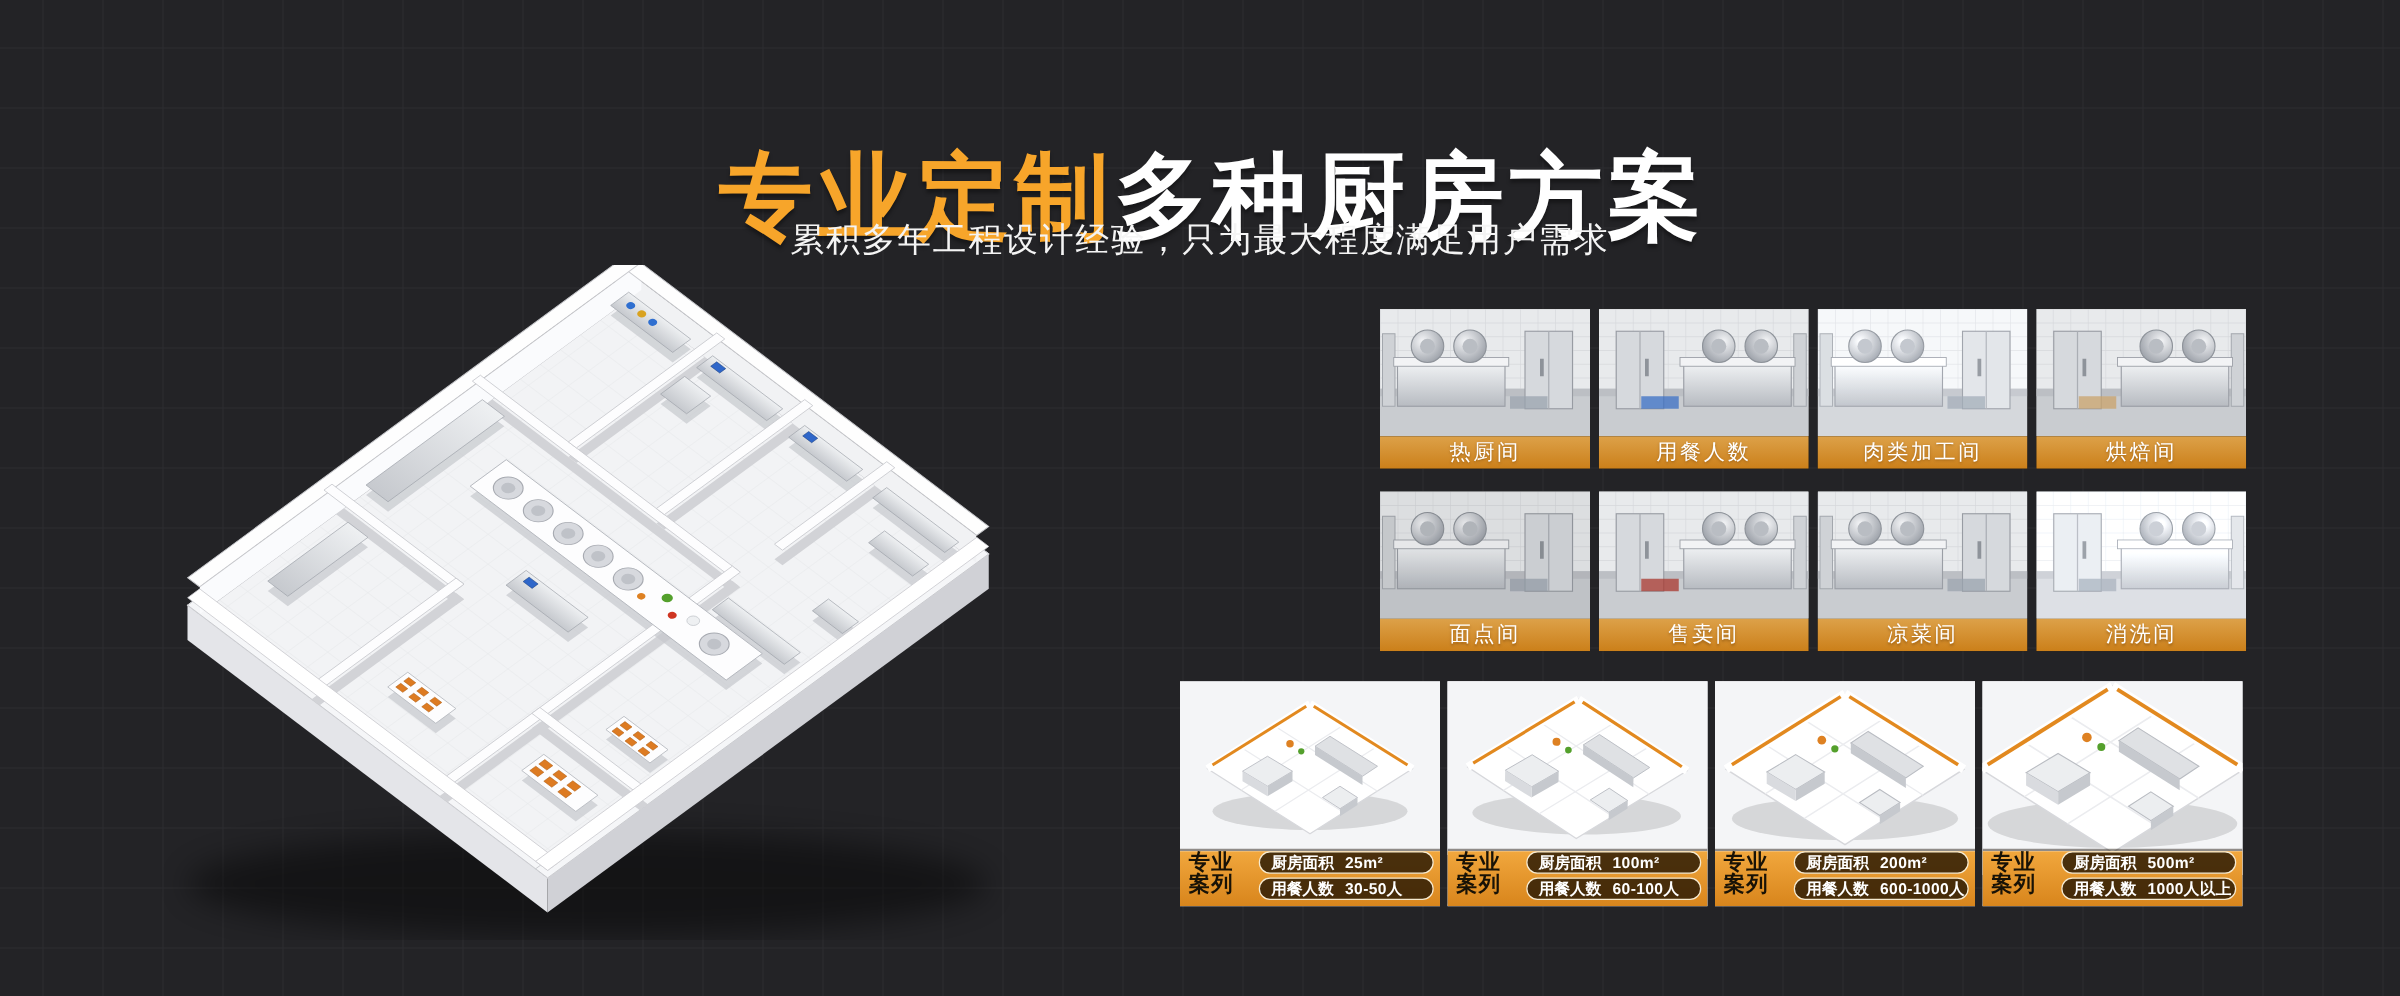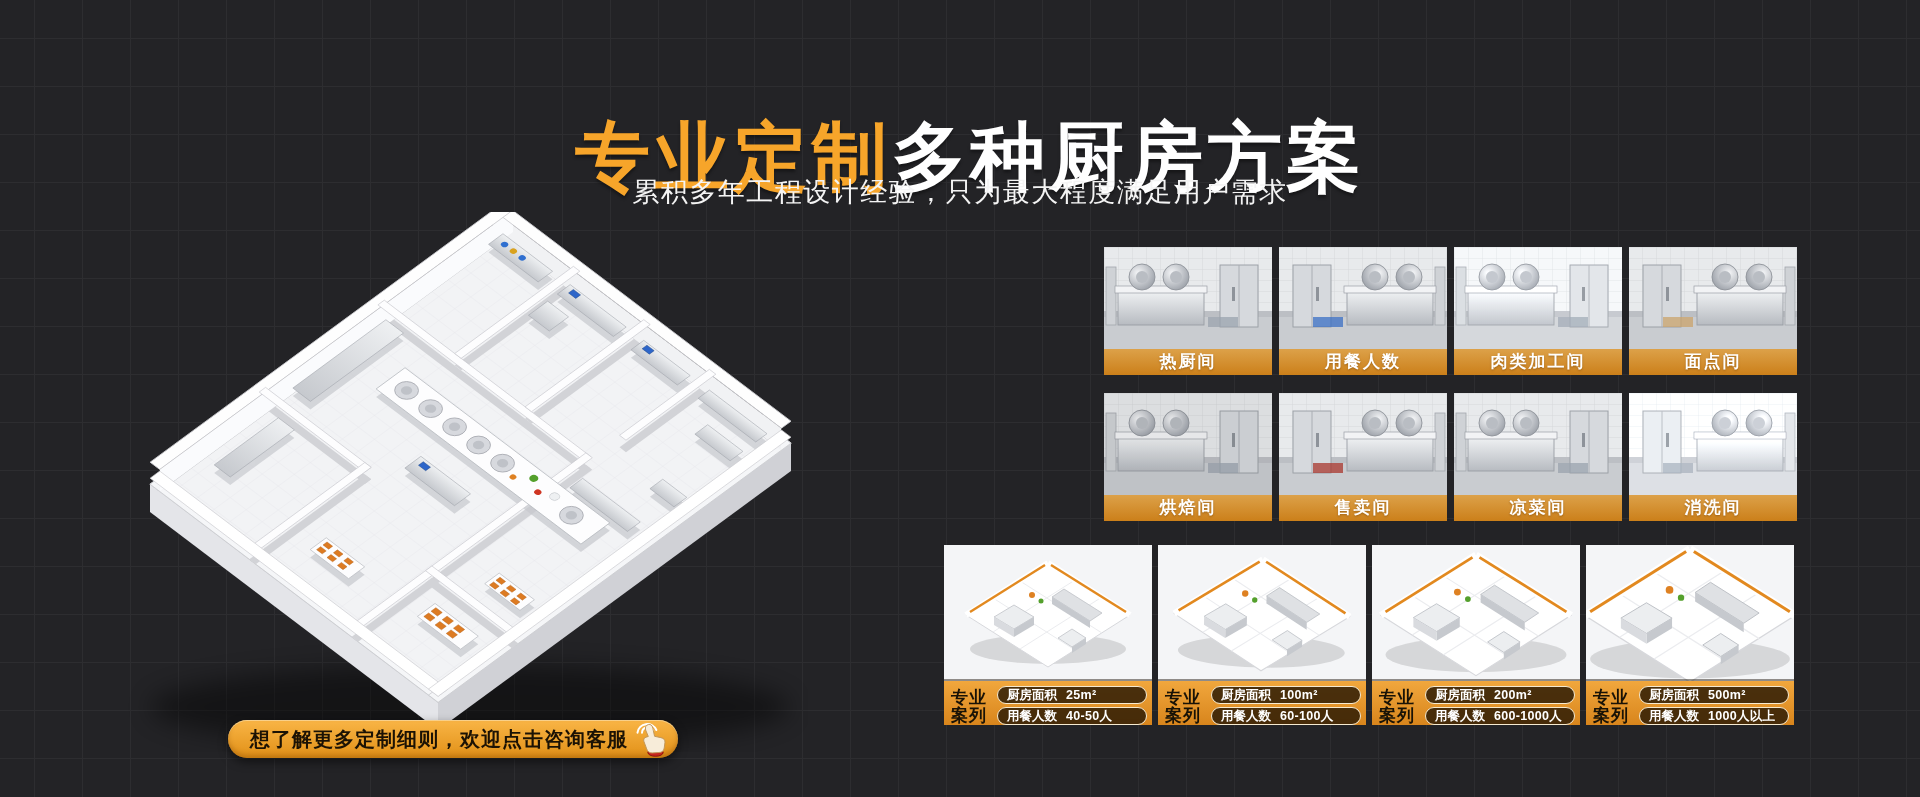--- a/index.html
+++ b/index.html
@@ -37,39 +37,39 @@
   .room-tile:nth-child(even) .photo{transform:scaleX(-1);}
   .room-tile:nth-child(3) .photo{filter:brightness(1.06);}
   .room-tile:nth-child(5) .photo{filter:brightness(.95);}
   .room-tile:nth-child(8) .photo{filter:brightness(1.1);}
   .room-tile{color:#9aa3ad;}
   .room-tile:nth-child(2){color:#3a6fc4;}
   .room-tile:nth-child(4){color:#c9a36b;}
   .room-tile:nth-child(6){color:#a8372e;}
   .room-label{
     position:absolute;left:0;right:0;bottom:0;height:26px;line-height:26px;
-    text-align:center;color:#fff;font-size:17px;font-weight:700;letter-spacing:2px;
+    text-align:center;color:#fff;font-size:17px;font-weight:400;letter-spacing:2px;
     background:linear-gradient(180deg, rgba(236,172,77,.93), rgba(211,132,26,.96));
     text-shadow:0 1px 2px rgba(95,52,0,.45);
   }
   
   .cases{
     position:absolute;left:944px;top:545px;
     display:grid;grid-template-columns:repeat(4,208px);column-gap:6px;grid-auto-rows:180px;
   }
   .case-tile{position:relative;overflow:hidden;background:#f3f4f6;cursor:pointer;}
   .case-tile .render{position:absolute;left:0;top:0;width:208px;height:136px;transform-origin:50% 50%;}
   .case-tile:nth-child(2) .render{transform:scale(1.07) rotate(1deg);}
   .case-tile:nth-child(3) .render{transform:scale(1.16);}
   .case-tile:nth-child(4) .render{transform:scale(1.28);}
   .case-bar{
     position:absolute;left:0;right:0;bottom:0;height:44px;
     background:linear-gradient(180deg,#f1a73d,#d8851c);
     box-shadow:0 -2px 0 rgba(20,12,0,.45);
-    display:flex;align-items:flex-end;gap:10px;padding:0 5px 0 7px;
+    display:flex;align-items:flex-start;gap:20px;padding:0 5px 0 7px;
   }
   .case-badge{
     color:#181206;font-weight:900;font-size:17px;line-height:18px;
     letter-spacing:1px;text-align:center;white-space:nowrap;
   }
   .pills{display:flex;flex-direction:column;gap:3px;flex:1;min-width:0;}
   .pill{
     height:18px;border:1.5px solid #f6ead0;border-radius:10px;
     background:rgba(45,27,5,.85);color:#ffffff;
     display:flex;align-items:center;gap:9px;padding:0 9px;white-space:nowrap;
@@ -350,42 +350,42 @@
         <rect x="11" y="39" width="92" height="7" fill="#f2f3f5" stroke="#9a9ea5" stroke-width="0.7"></rect>
         <circle cx="38" cy="30" r="13" fill="url(#potR)" stroke="#8e939a" stroke-width="0.9"></circle>
         <circle cx="38" cy="30" r="6" fill="#b9bdc3"></circle>
         <circle cx="72" cy="30" r="13" fill="url(#potR)" stroke="#8e939a" stroke-width="0.9"></circle>
         <circle cx="72" cy="30" r="6" fill="#b9bdc3"></circle>
         <rect x="116" y="18" width="38" height="62" fill="#d6d9dd" stroke="#989ca3" stroke-width="0.9"></rect>
         <line x1="135" y1="18" x2="135" y2="80" stroke="#aaaeb4" stroke-width="1"></line>
         <rect x="128" y="40" width="3" height="14" fill="#8e939a"></rect>
         <rect x="104" y="70" width="30" height="10" fill="currentColor" opacity="0.75"></rect>
       </svg>
+      <div class="room-label">烘焙间</div>
+    </div>
+
+    <div class="room-tile">
+      <svg class="photo" viewBox="0 0 168 102" preserveAspectRatio="none" aria-hidden="true">
+        <rect x="0" y="0" width="168" height="102" fill="#dde0e3"></rect>
+        <rect x="0" y="0" width="168" height="64" fill="url(#wallTiles)"></rect>
+        <rect x="0" y="64" width="168" height="38" fill="#c9ccd0"></rect>
+        <rect x="0" y="64" width="168" height="6" fill="#bcbfc4"></rect>
+        <rect x="2" y="20" width="10" height="58" fill="#cfd2d6" stroke="#a3a7ad" stroke-width="0.8"></rect>
+        <rect x="14" y="44" width="86" height="34" fill="url(#steelV)" stroke="#9a9ea5" stroke-width="0.9"></rect>
+        <rect x="11" y="39" width="92" height="7" fill="#f2f3f5" stroke="#9a9ea5" stroke-width="0.7"></rect>
+        <circle cx="38" cy="30" r="13" fill="url(#potR)" stroke="#8e939a" stroke-width="0.9"></circle>
+        <circle cx="38" cy="30" r="6" fill="#b9bdc3"></circle>
+        <circle cx="72" cy="30" r="13" fill="url(#potR)" stroke="#8e939a" stroke-width="0.9"></circle>
+        <circle cx="72" cy="30" r="6" fill="#b9bdc3"></circle>
+        <rect x="116" y="18" width="38" height="62" fill="#d6d9dd" stroke="#989ca3" stroke-width="0.9"></rect>
+        <line x1="135" y1="18" x2="135" y2="80" stroke="#aaaeb4" stroke-width="1"></line>
+        <rect x="128" y="40" width="3" height="14" fill="#8e939a"></rect>
+        <rect x="104" y="70" width="30" height="10" fill="currentColor" opacity="0.75"></rect>
+      </svg>
       <div class="room-label">面点间</div>
-    </div>
-
-    <div class="room-tile">
-      <svg class="photo" viewBox="0 0 168 102" preserveAspectRatio="none" aria-hidden="true">
-        <rect x="0" y="0" width="168" height="102" fill="#dde0e3"></rect>
-        <rect x="0" y="0" width="168" height="64" fill="url(#wallTiles)"></rect>
-        <rect x="0" y="64" width="168" height="38" fill="#c9ccd0"></rect>
-        <rect x="0" y="64" width="168" height="6" fill="#bcbfc4"></rect>
-        <rect x="2" y="20" width="10" height="58" fill="#cfd2d6" stroke="#a3a7ad" stroke-width="0.8"></rect>
-        <rect x="14" y="44" width="86" height="34" fill="url(#steelV)" stroke="#9a9ea5" stroke-width="0.9"></rect>
-        <rect x="11" y="39" width="92" height="7" fill="#f2f3f5" stroke="#9a9ea5" stroke-width="0.7"></rect>
-        <circle cx="38" cy="30" r="13" fill="url(#potR)" stroke="#8e939a" stroke-width="0.9"></circle>
-        <circle cx="38" cy="30" r="6" fill="#b9bdc3"></circle>
-        <circle cx="72" cy="30" r="13" fill="url(#potR)" stroke="#8e939a" stroke-width="0.9"></circle>
-        <circle cx="72" cy="30" r="6" fill="#b9bdc3"></circle>
-        <rect x="116" y="18" width="38" height="62" fill="#d6d9dd" stroke="#989ca3" stroke-width="0.9"></rect>
-        <line x1="135" y1="18" x2="135" y2="80" stroke="#aaaeb4" stroke-width="1"></line>
-        <rect x="128" y="40" width="3" height="14" fill="#8e939a"></rect>
-        <rect x="104" y="70" width="30" height="10" fill="currentColor" opacity="0.75"></rect>
-      </svg>
-      <div class="room-label">烘焙间</div>
     </div>
 
     <div class="room-tile">
       <svg class="photo" viewBox="0 0 168 102" preserveAspectRatio="none" aria-hidden="true">
         <rect x="0" y="0" width="168" height="102" fill="#dde0e3"></rect>
         <rect x="0" y="0" width="168" height="64" fill="url(#wallTiles)"></rect>
         <rect x="0" y="64" width="168" height="38" fill="#c9ccd0"></rect>
         <rect x="0" y="64" width="168" height="6" fill="#bcbfc4"></rect>
         <rect x="2" y="20" width="10" height="58" fill="#cfd2d6" stroke="#a3a7ad" stroke-width="0.8"></rect>
         <rect x="14" y="44" width="86" height="34" fill="url(#steelV)" stroke="#9a9ea5" stroke-width="0.9"></rect>
@@ -471,21 +471,21 @@
           <div>专业</div>
           <div>案列</div>
         </div>
         <div class="pills">
           <div class="pill">
             <span class="pl">厨房面积</span>
             <span class="pv">25m²</span>
           </div>
           <div class="pill">
             <span class="pl">用餐人数</span>
-            <span class="pv">40-50人</span>
+            <span class="pv">30-50人</span>
           </div>
         </div>
       </div>
     </div>
 
     <div class="case-tile">
       <svg class="render" viewBox="0 0 208 136" aria-hidden="true">
         <rect x="0" y="0" width="208" height="136" fill="#f4f5f7"></rect>
         <ellipse cx="104" cy="104" rx="78" ry="15" fill="#000" opacity="0.12"></ellipse>
         <polygon points="104,18 186,70 104,122 22,70" fill="#ffffff" stroke="#d7d8dc" stroke-width="1"></polygon>
@@ -592,23 +592,14 @@
           </div>
           <div class="pill">
             <span class="pl">用餐人数</span>
             <span class="pv">1000人以上</span>
           </div>
         </div>
       </div>
     </div>
   </div>
 
-  <button class="cta">
-    <span>想了解更多定制细则，欢迎点击咨询客服</span>
-    <svg class="hand" viewBox="0 0 40 40" aria-hidden="true">
-      <path d="M5,13 a11,11 0 0 1 21,-3" fill="none" stroke="#ffffff" stroke-width="2.2" stroke-linecap="round"></path>
-      <path d="M10,13 a6.5,6.5 0 0 1 12.5,-2" fill="none" stroke="#ffffff" stroke-width="2.2" stroke-linecap="round"></path>
-      <ellipse cx="25" cy="35" rx="8.5" ry="4.2" fill="#c8251d" stroke="#7e120c" stroke-width="1"></ellipse>
-      <path d="M14,10 q-1,-5 3,-6 q4,-1 5,4 l2,9 l7,1.5 q5,1 4.5,5.5 l-0.8,6 q-0.8,5 -6,5 l-7.5,0.5 q-4.5,0 -6,-4.5 l-3,-8 q-1.2,-3.8 2.2,-5 l2.6,-0.8 z" fill="#f7ecd9" stroke="#c09659" stroke-width="1.1" stroke-linejoin="round"></path>
-    </svg>
-  </button>
 
 </div>
 
 </body></html>

